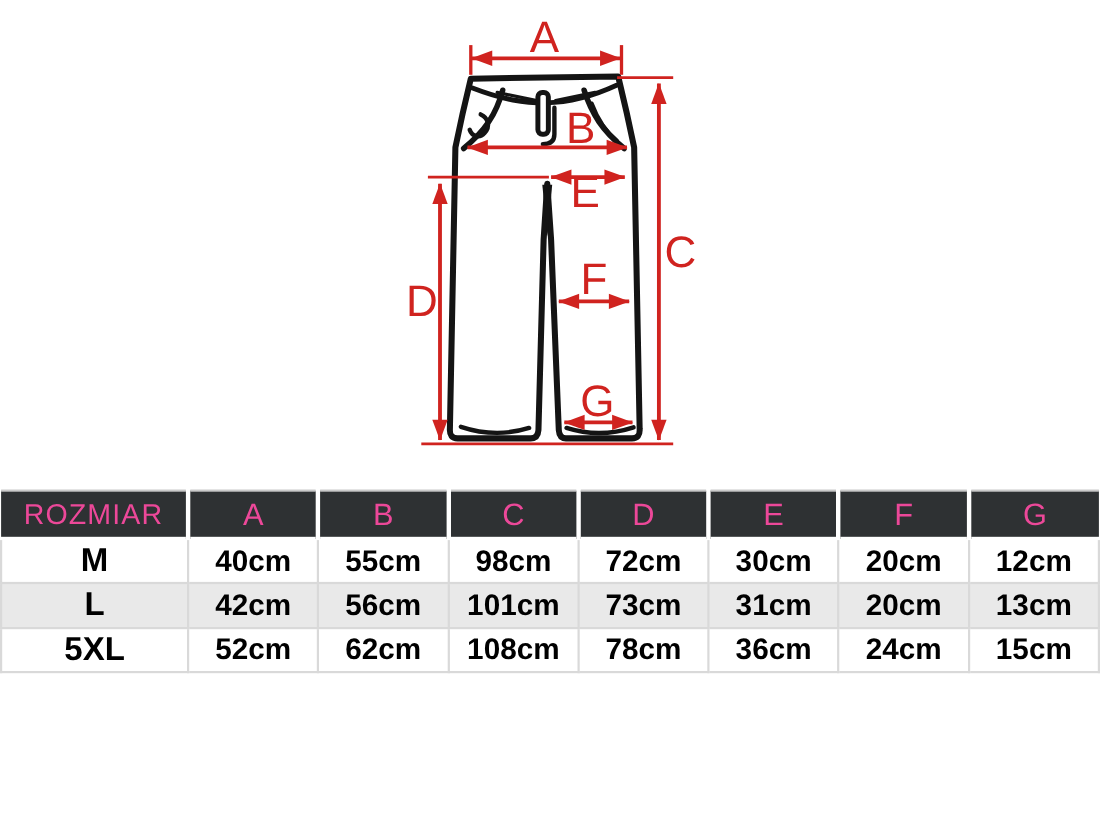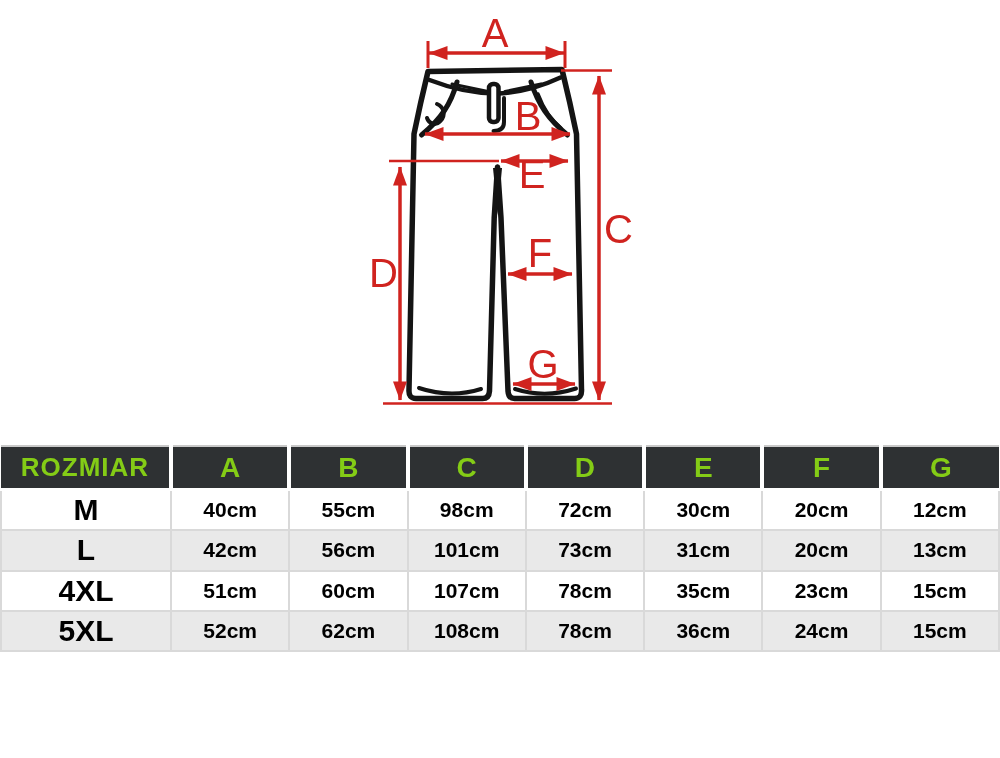--- a/index.html
+++ b/index.html
@@ -24,27 +24,27 @@
   .ah{fill:var(--red);stroke:none;}
   .mlabel{fill:var(--red);font-family:"Liberation Sans", sans-serif;font-size:40px;font-weight:400;}
 
   
   table.size-table{
     position:absolute;left:0;top:445px;width:1000px;
     border-collapse:collapse;table-layout:fixed;text-align:center;
     border-top:2px solid #c9c9c9;
   }
   table.size-table th{
-    background:var(--header-bg);color:#84cc16;
-    font-size:28px;font-weight:700;height:41px;padding:0;
+    background:var(--header-bg);color:#ec4899;
+    font-size:28px;font-weight:400;height:41px;padding:0;
     border-left:4px solid #ffffff;border-bottom:3px solid #ffffff;
   }
   table.size-table th:first-child{border-left:none;font-size:26px;letter-spacing:1px;}
   table.size-table td{
-    font-weight:700;color:#000;font-size:21px;height:38.3px;padding:0;
+    font-weight:700;color:#000;font-size:27px;height:38.3px;padding:0;
     border:2px solid var(--grid);
   }
   table.size-table td.size-cell{font-size:30px;}
   table.size-table tbody tr:nth-child(even){background:var(--row-alt);}
   table.size-table tbody tr:nth-child(odd){background:#ffffff;}
 </style>
 </head>
 <body>
 
 <div class="page">
@@ -167,30 +167,20 @@
         <td class="size-cell">L</td>
         <td>42cm</td>
         <td>56cm</td>
         <td>101cm</td>
         <td>73cm</td>
         <td>31cm</td>
         <td>20cm</td>
         <td>13cm</td>
       </tr>
       <tr>
-        <td class="size-cell">4XL</td>
-        <td>51cm</td>
-        <td>60cm</td>
-        <td>107cm</td>
-        <td>78cm</td>
-        <td>35cm</td>
-        <td>23cm</td>
-        <td>15cm</td>
-      </tr>
-      <tr>
         <td class="size-cell">5XL</td>
         <td>52cm</td>
         <td>62cm</td>
         <td>108cm</td>
         <td>78cm</td>
         <td>36cm</td>
         <td>24cm</td>
         <td>15cm</td>
       </tr>
     </tbody>

